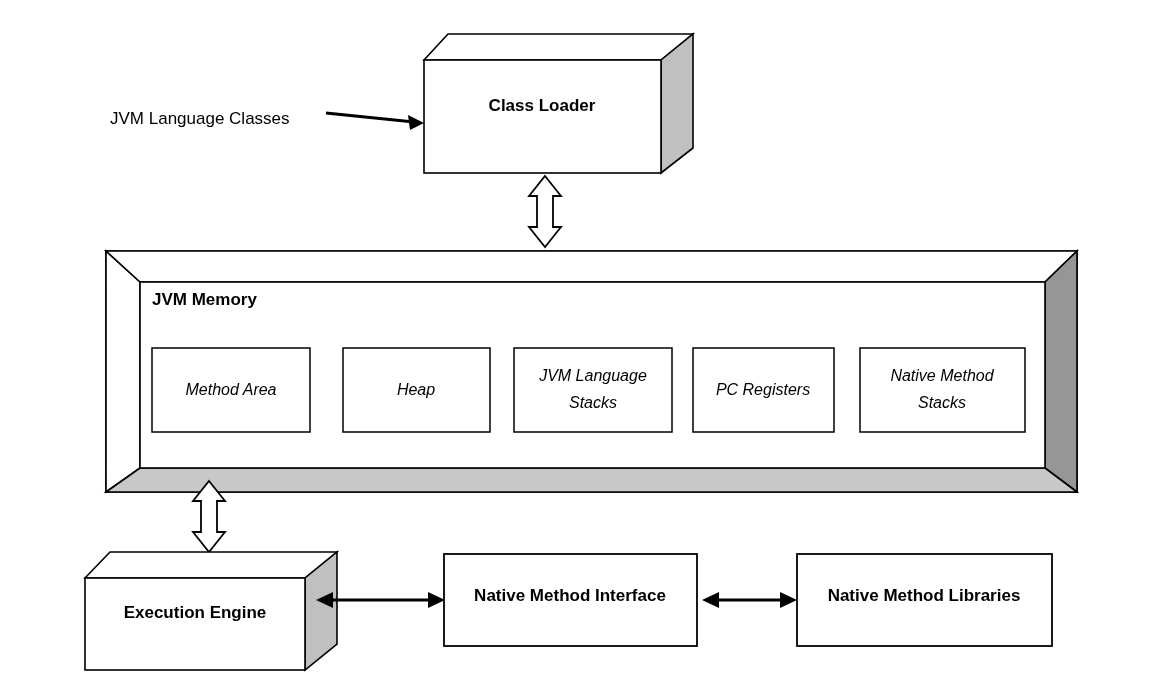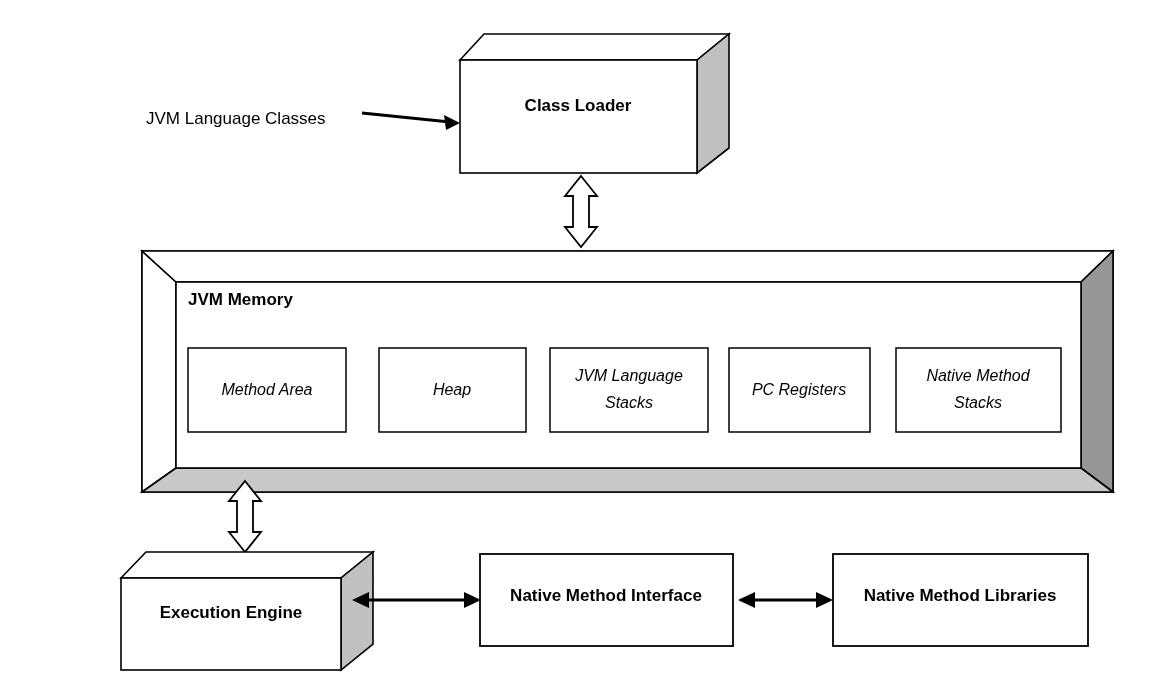--- a/index.html
+++ b/index.html
@@ -11,21 +11,20 @@
   body {
     width: 1152px;
     height: 698px;
     font-family: "Liberation Sans", sans-serif;
     overflow: hidden;
   }
   #diagram-root {
     position: relative;
     width: 1048px;
     height: 698px;
-    padding-left: 36px;
   }
   svg.diagram {
     display: block;
     width: 1152px;
     height: 698px;
   }
   .face-front, .face-top {
     fill: #ffffff;
     stroke: #000000;
     stroke-width: 1.6;

